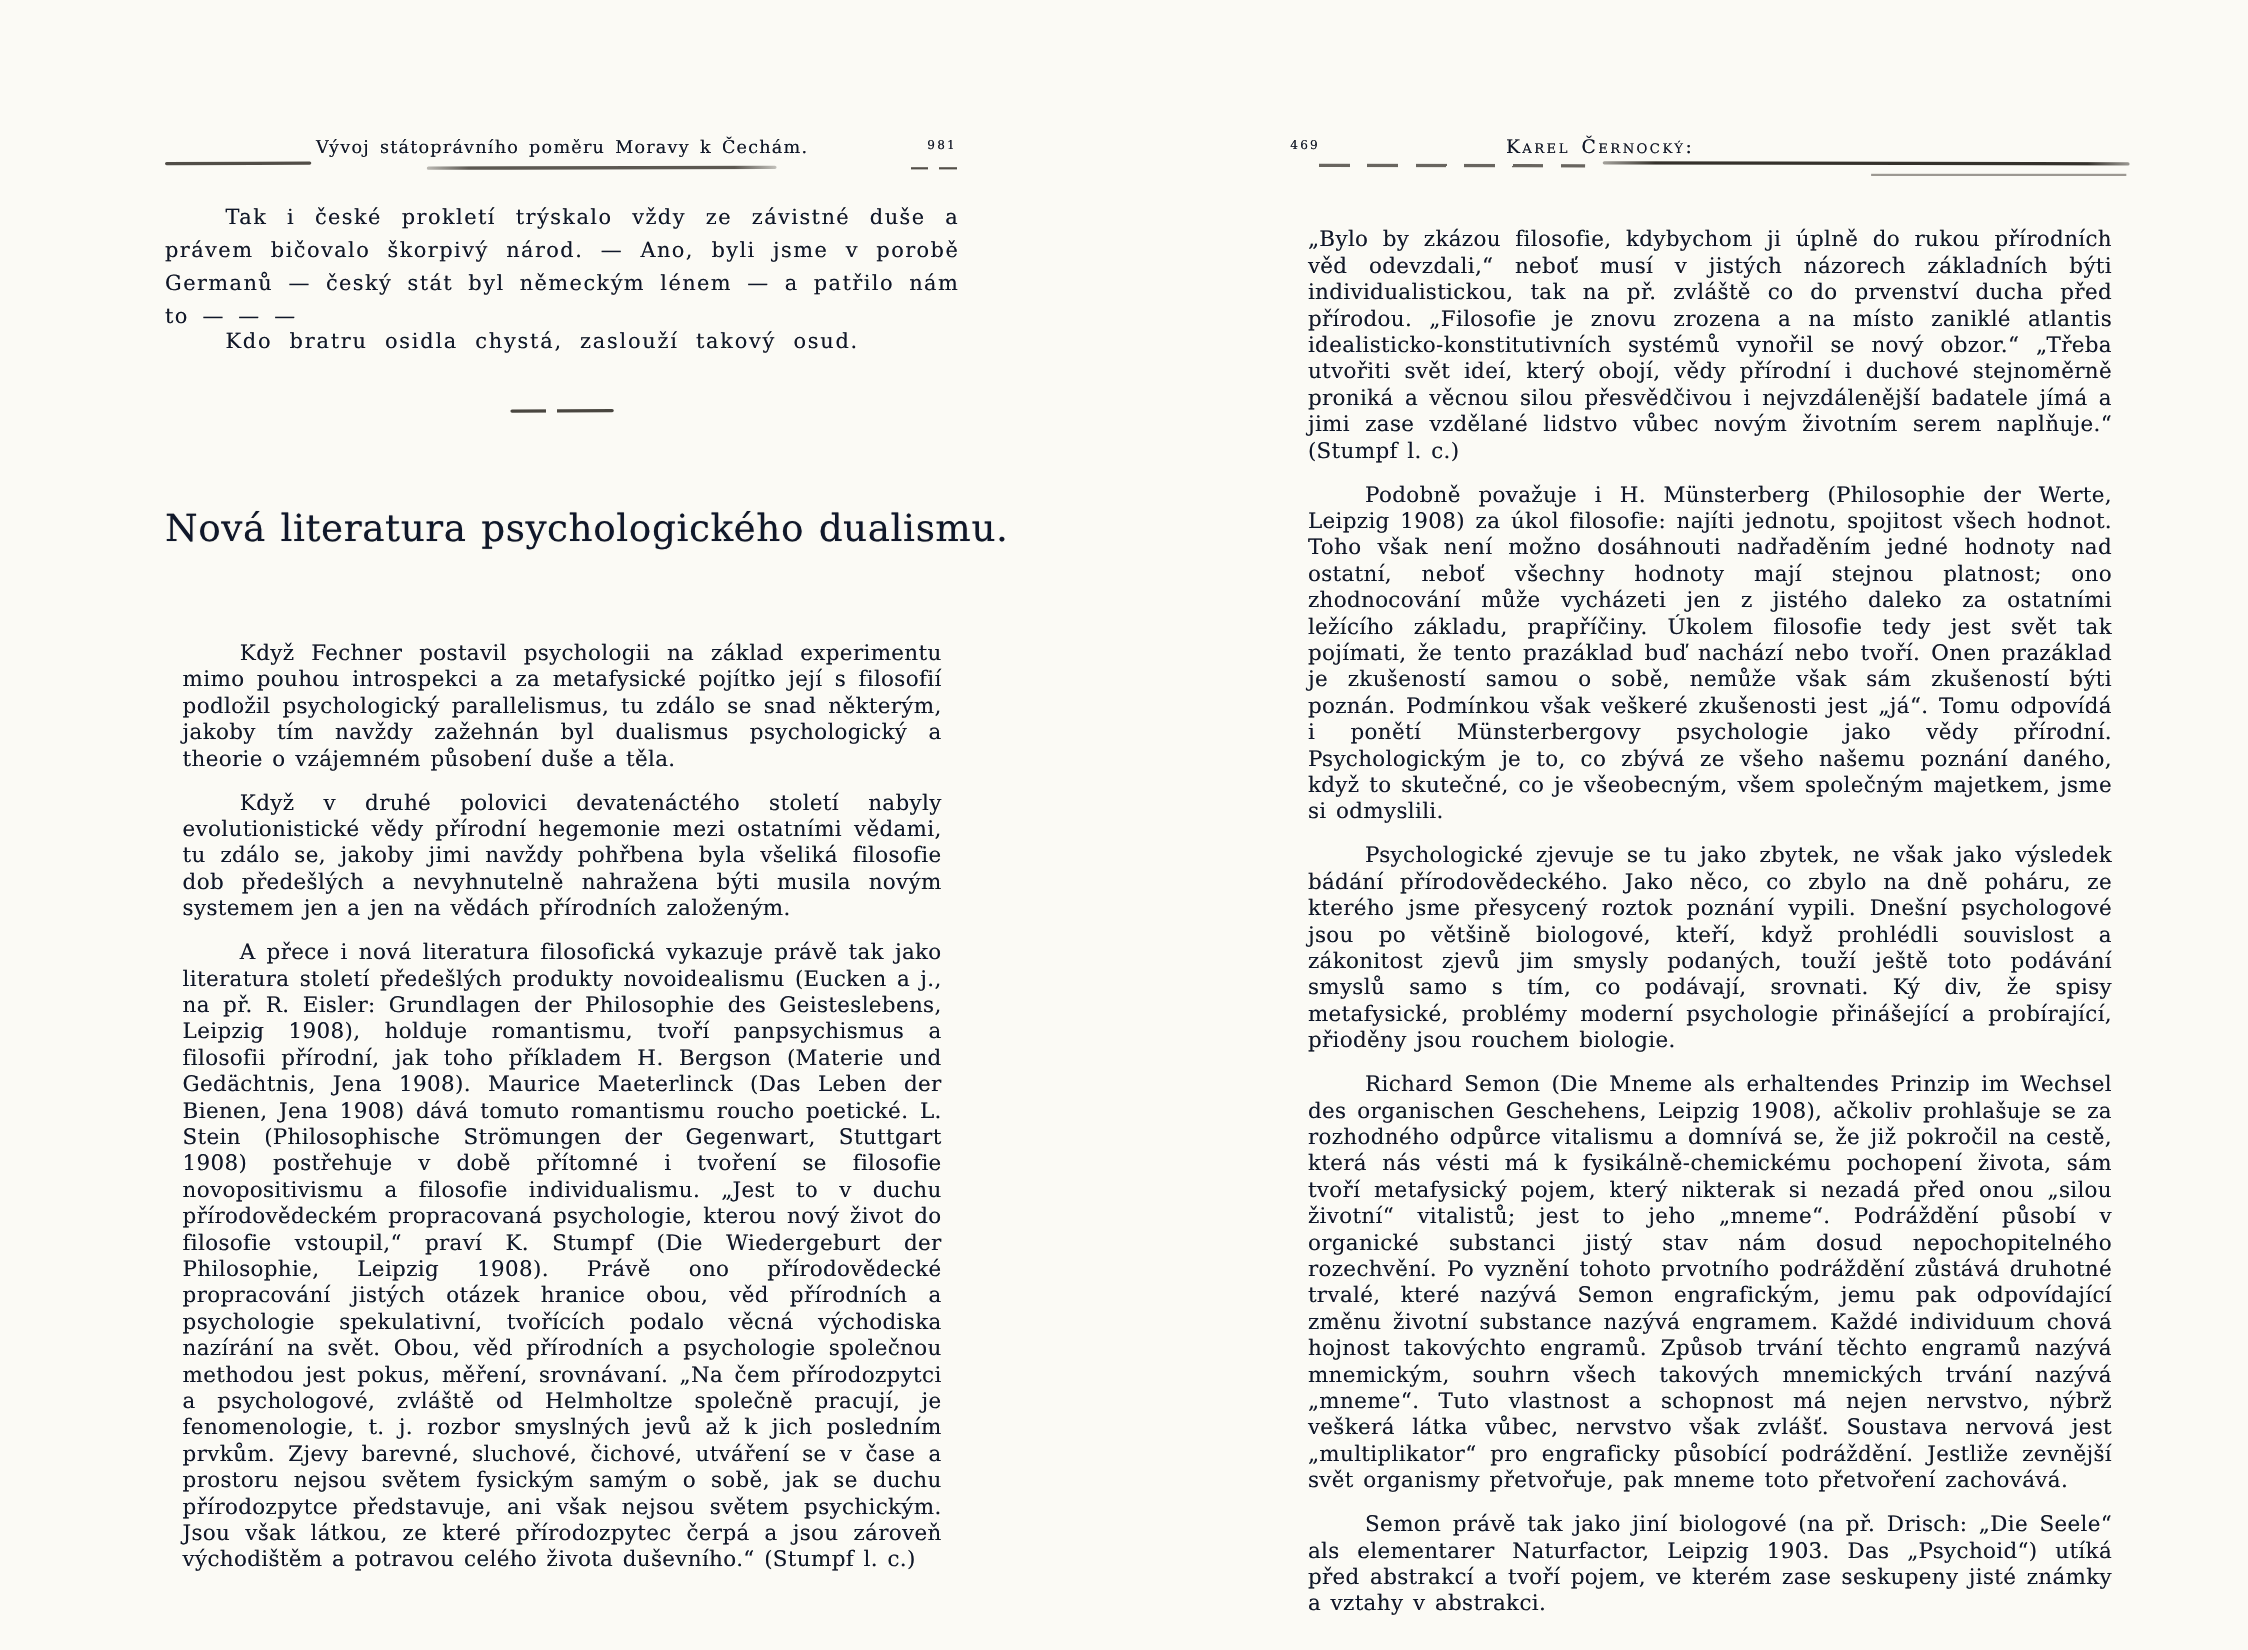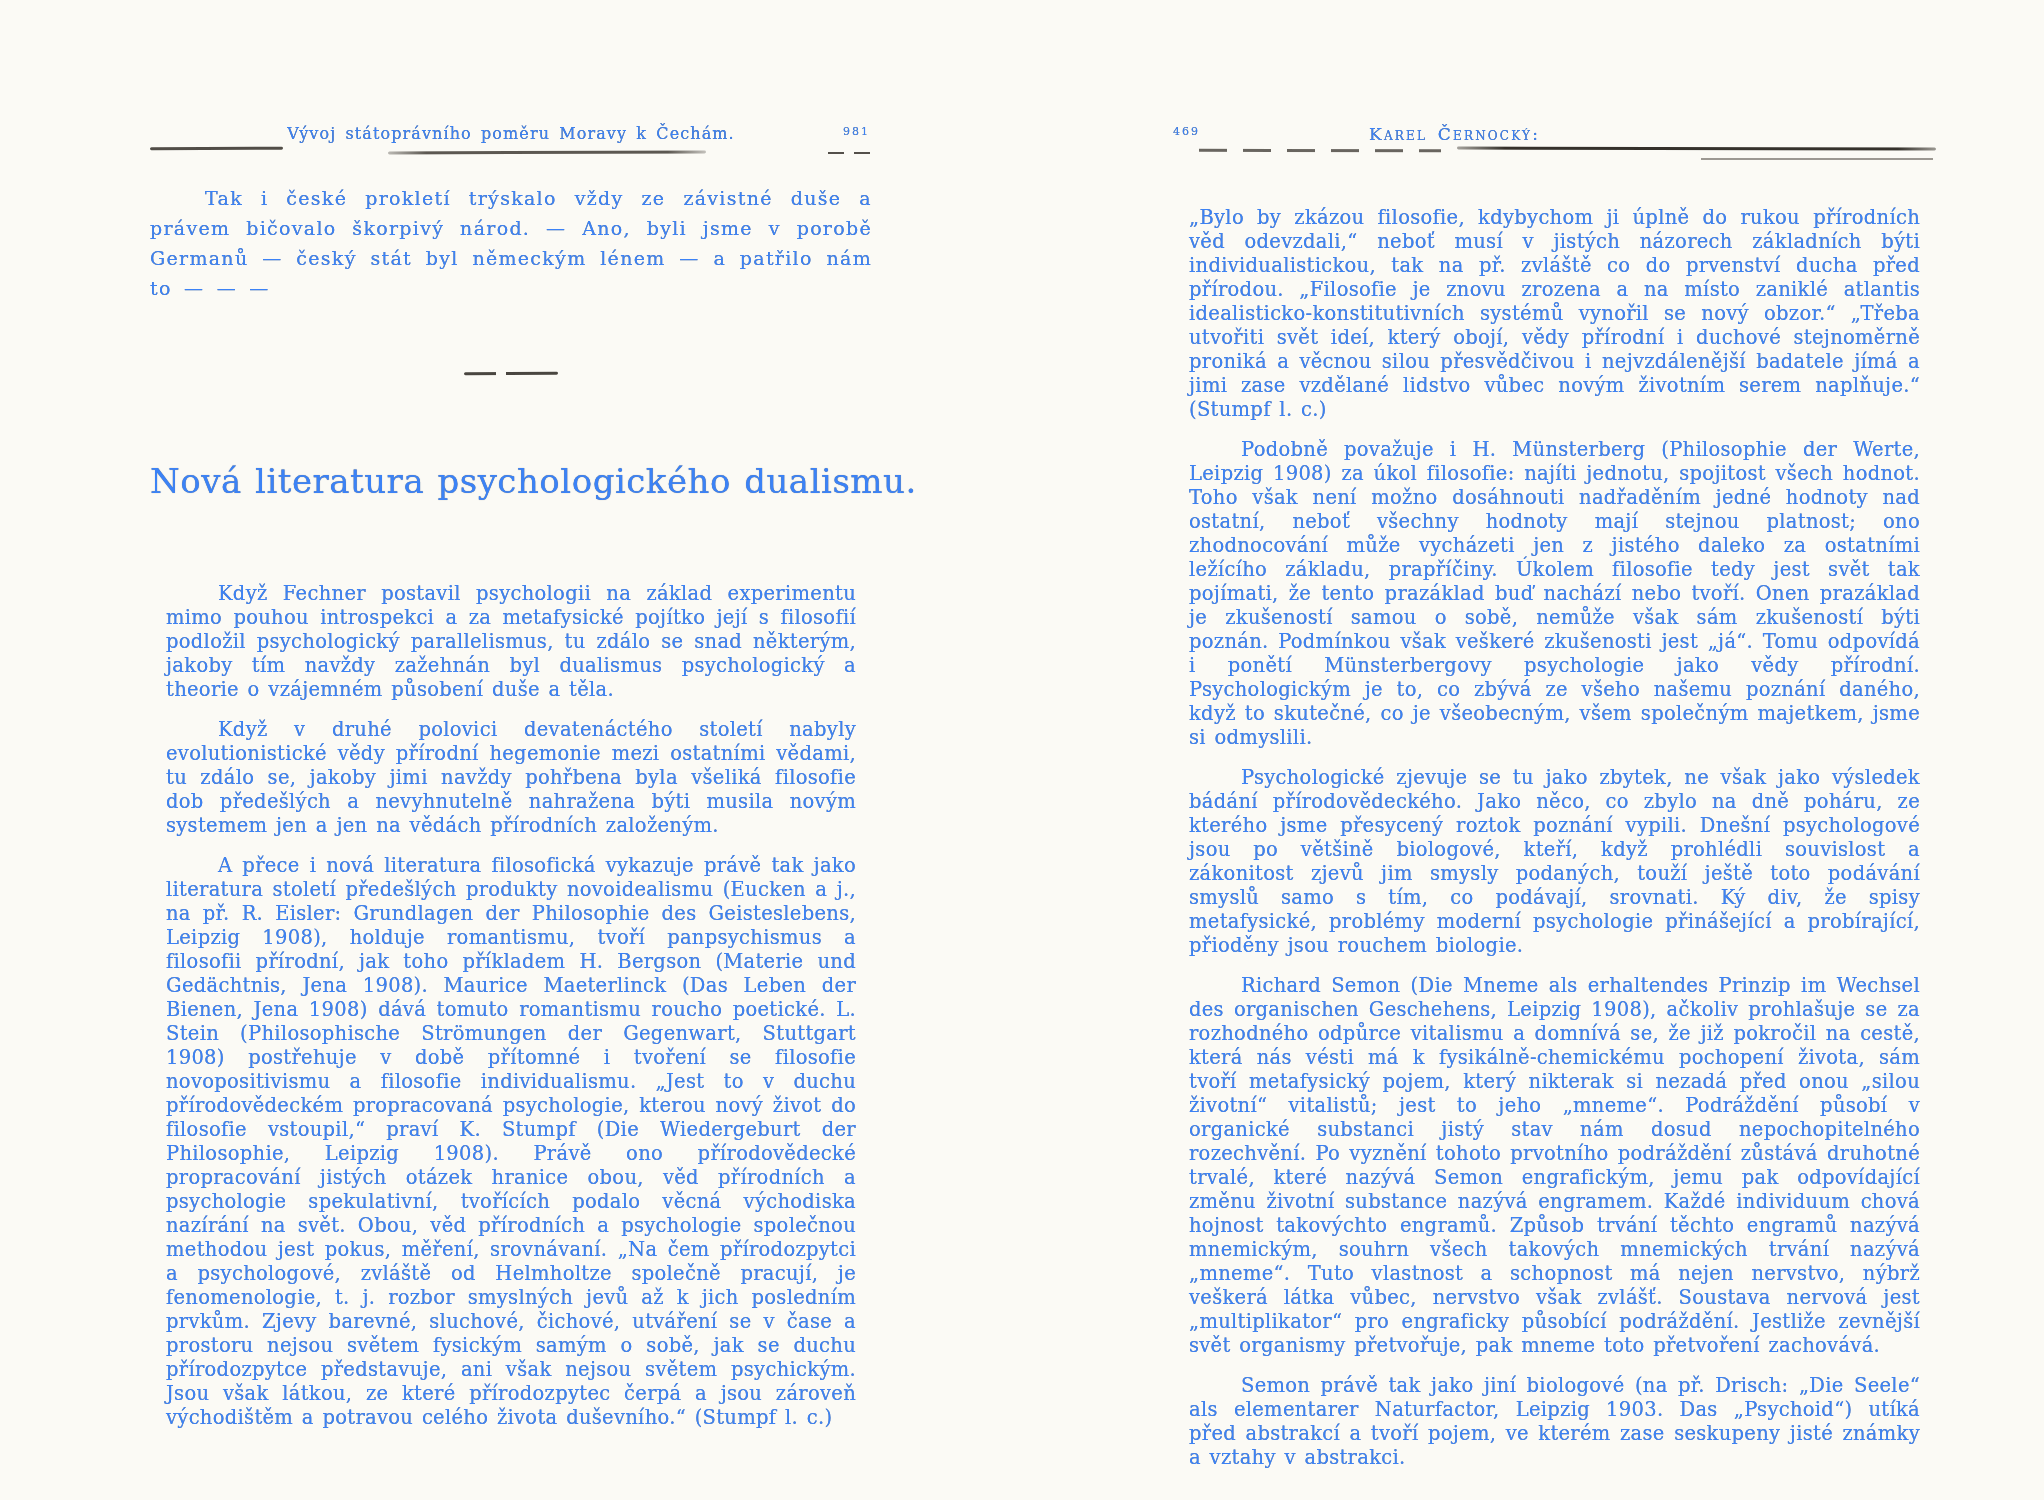--- a/index.html
+++ b/index.html
@@ -91,36 +91,37 @@
     text-align: justify;
   }
   .page-left  .body-copy { top: 566px; }
   .page-right .body-copy { top: 190px; }
   .body-copy p { margin: 16px; text-indent: 52px; text-shadow: 0 0 .5px rgba(22,18,12,.5); }
   .body-copy p.no-indent { text-indent: 0; }
 </style>
 </head>
 <body>
 
-<div class="canvas" style="background: rgb(251, 250, 245); color: #3b82f6;">
+<div class="canvas" style="background: rgb(251, 250, 245); color: #0f172a;">
 
   <section class="page page-left">
 
     <div class="rule rule-left-margin"></div>
     <div class="rule rule-under-title"></div>
     <div class="rule rule-under-pagenum"></div>
 
     <header class="page-header">
       <span class="running-title">Vývoj státoprávního poměru Moravy k Čechám.</span>
       <span class="pagenum pagenum-right">981</span>
     </header>
 
     <div class="intro">
       <p class="intro-para">Tak i české prokletí trýskalo vždy ze závistné duše a právem bičovalo škorpivý národ. — Ano, byli jsme v porobě Germanů — český stát byl německým lénem — a patřilo nám to — — —</p>
     </div>
+    <div class="intro-motto">Kdo bratru osidla chystá, zaslouží takový osud.</div>
 
     <div class="section-divider"></div>
 
     <h1 class="article-title">Nová literatura psychologického dualismu.</h1>
 
     <div class="body-copy">
         <p class="body-para">Když Fechner postavil psychologii na základ experimentu mimo pouhou introspekci a za metafysické pojítko její s filosofií podložil psychologický parallelismus, tu zdálo se snad některým, jakoby tím navždy zažehnán byl dualismus psychologický a theorie o vzájemném působení duše a těla.</p>
         <p class="body-para">Když v druhé polovici devatenáctého století nabyly evolutionistické vědy přírodní hegemonie mezi ostatními vědami, tu zdálo se, jakoby jimi navždy pohřbena byla všeliká filosofie dob předešlých a nevyhnutelně nahražena býti musila novým systemem jen a jen na vědách přírodních založeným.</p>
         <p class="body-para">A přece i nová literatura filosofická vykazuje právě tak jako literatura století předešlých produkty novoidealismu (Eucken a j., na př. R. Eisler: Grundlagen der Philosophie des Geisteslebens, Leipzig 1908), holduje romantismu, tvoří panpsychismus a filosofii přírodní, jak toho příkladem H. Bergson (Materie und Gedächtnis, Jena 1908). Maurice Maeterlinck (Das Leben der Bienen, Jena 1908) dává tomuto romantismu roucho poetické. L. Stein (Philosophische Strömungen der Gegenwart, Stuttgart 1908) postřehuje v době přítomné i tvoření se filosofie novopositivismu a filosofie individualismu. „Jest to v duchu přírodovědeckém propracovaná psychologie, kterou nový život do filosofie vstoupil,“ praví K. Stumpf (Die Wiedergeburt der Philosophie, Leipzig 1908). Právě ono přírodovědecké propracování jistých otázek hranice obou, věd přírodních a psychologie spekulativní, tvořících podalo věcná východiska nazírání na svět. Obou, věd přírodních a psychologie společnou methodou jest pokus, měření, srovnávaní. „Na čem přírodozpytci a psychologové, zvláště od Helmholtze společně pracují, je fenomenologie, t. j. rozbor smyslných jevů až k jich posledním prvkům. Zjevy barevné, sluchové, čichové, utváření se v čase a prostoru nejsou světem fysickým samým o sobě, jak se duchu přírodozpytce představuje, ani však nejsou světem psychickým. Jsou však látkou, ze které přírodozpytec čerpá a jsou zároveň východištěm a potravou celého života duševního.“ (Stumpf l. c.)</p>
       </div>

